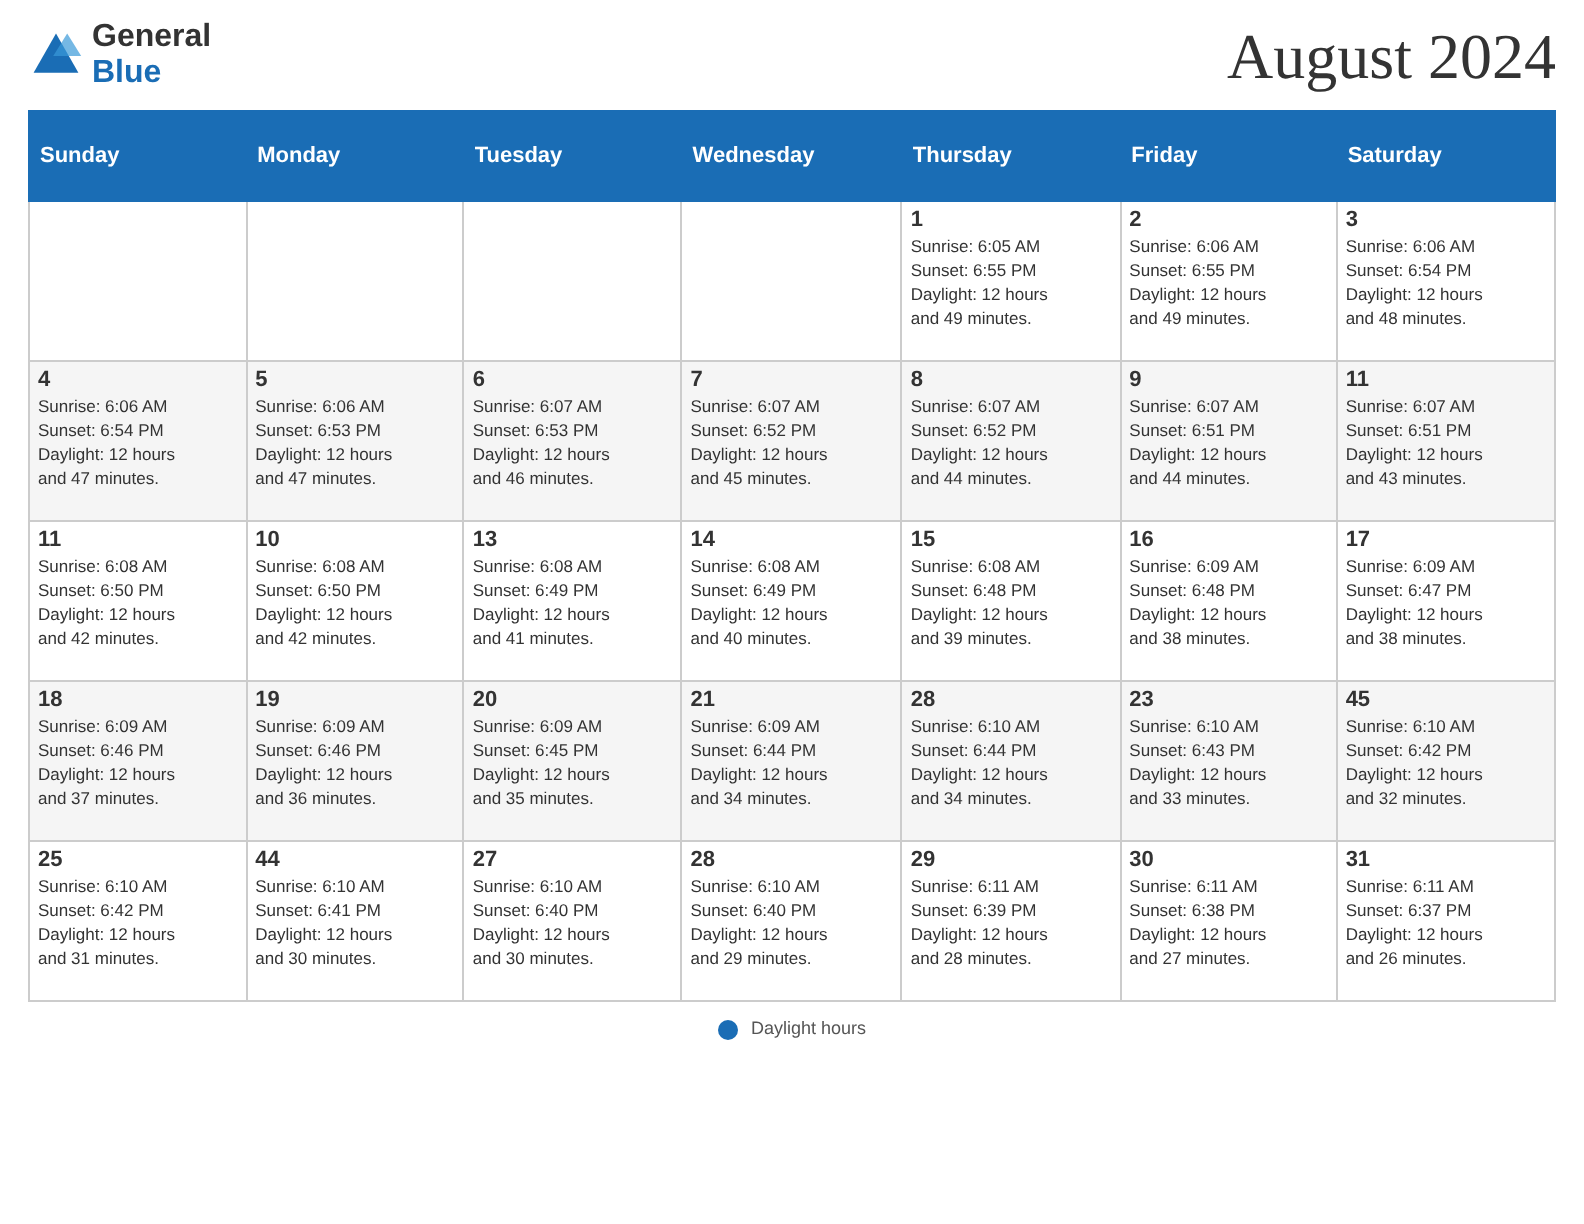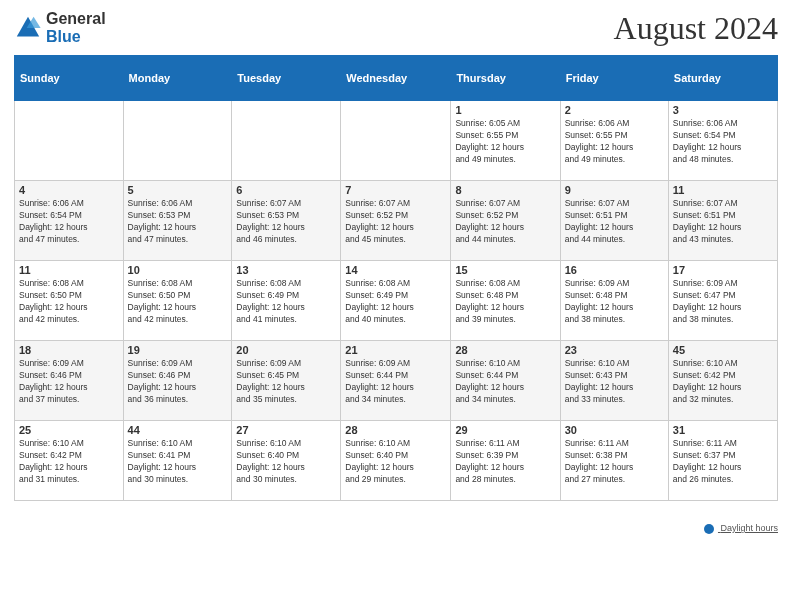--- a/index.html
+++ b/index.html
@@ -93,25 +93,24 @@
     }
     .day-info {
       font-size: 8.5px;
       line-height: 1.4;
       color: #333;
     }
     .empty {
       background: #fff !important;
     }
     .footer {
-      margin-top: 22px;
+      margin-top: 8px;
       font-size: 9px;
       color: #555;
-      text-align: right;
-      text-decoration: underline;
+      text-align: center;
     }
     .footer-dot {
       display: inline-block;
       width: 10px;
       height: 10px;
       background: #1a6db5;
       border-radius: 50%;
       margin-right: 4px;
       vertical-align: middle;
     }

